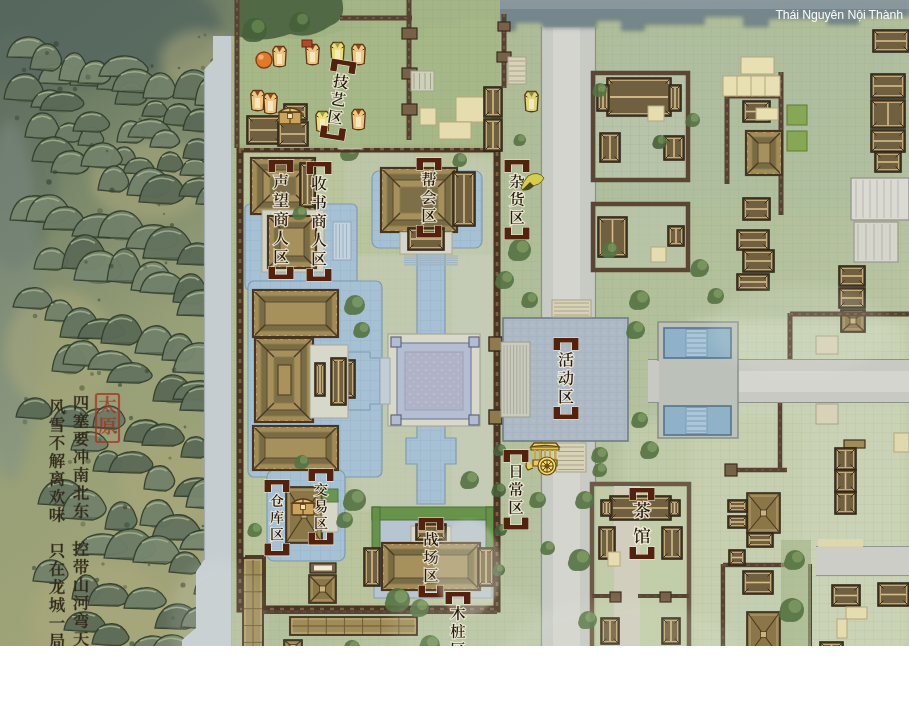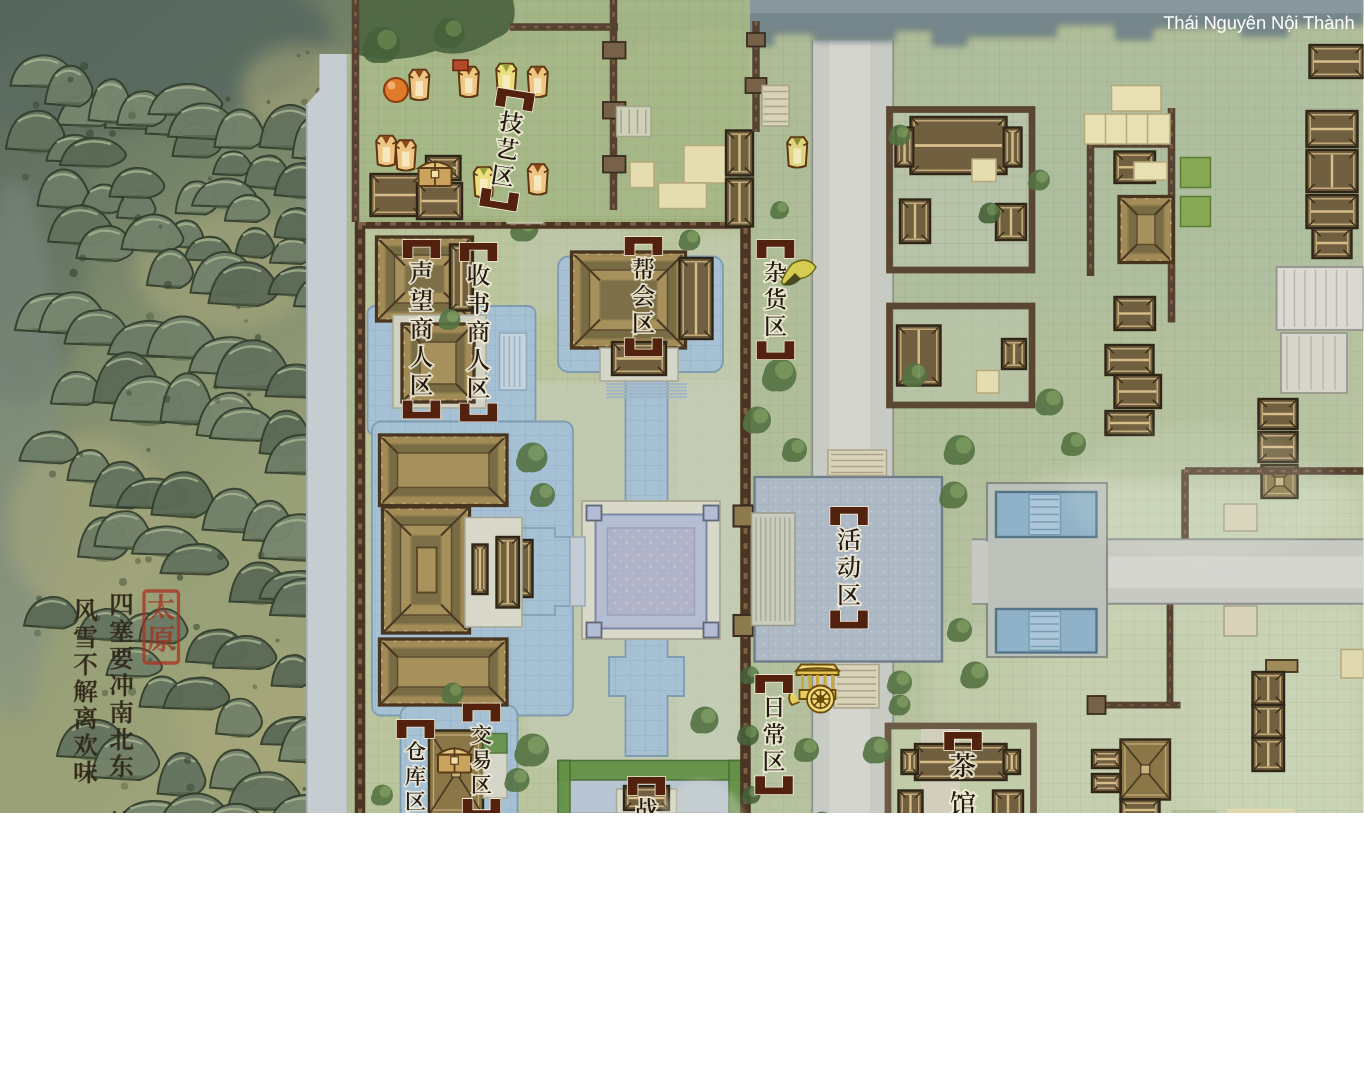--- a/index.html
+++ b/index.html
@@ -1,14 +1,14 @@
 <!DOCTYPE html>
 <html><head><meta charset="utf-8"><title>map</title><style>
 html,body{margin:0;padding:0}
-#map{position:relative;width:909px;height:542px;overflow:hidden;font-family:"Liberation Sans",sans-serif}
+#map{position:relative;width:909px;height:646px;overflow:hidden;font-family:"Liberation Sans",sans-serif}
 </style></head><body>
 <div id="map">
 <svg width="909" height="710" viewBox="0 0 909 710">
 <defs>
         <linearGradient id="bgg" x1="0" y1="0" x2="1" y2="1">
           <stop offset="0" stop-color="#a8b791"></stop>
           <stop offset="0.55" stop-color="#b2bf9b"></stop>
           <stop offset="1" stop-color="#c3cdae"></stop>
         </linearGradient>
         <linearGradient id="mtg" x1="0" y1="0" x2="0.25" y2="1">

